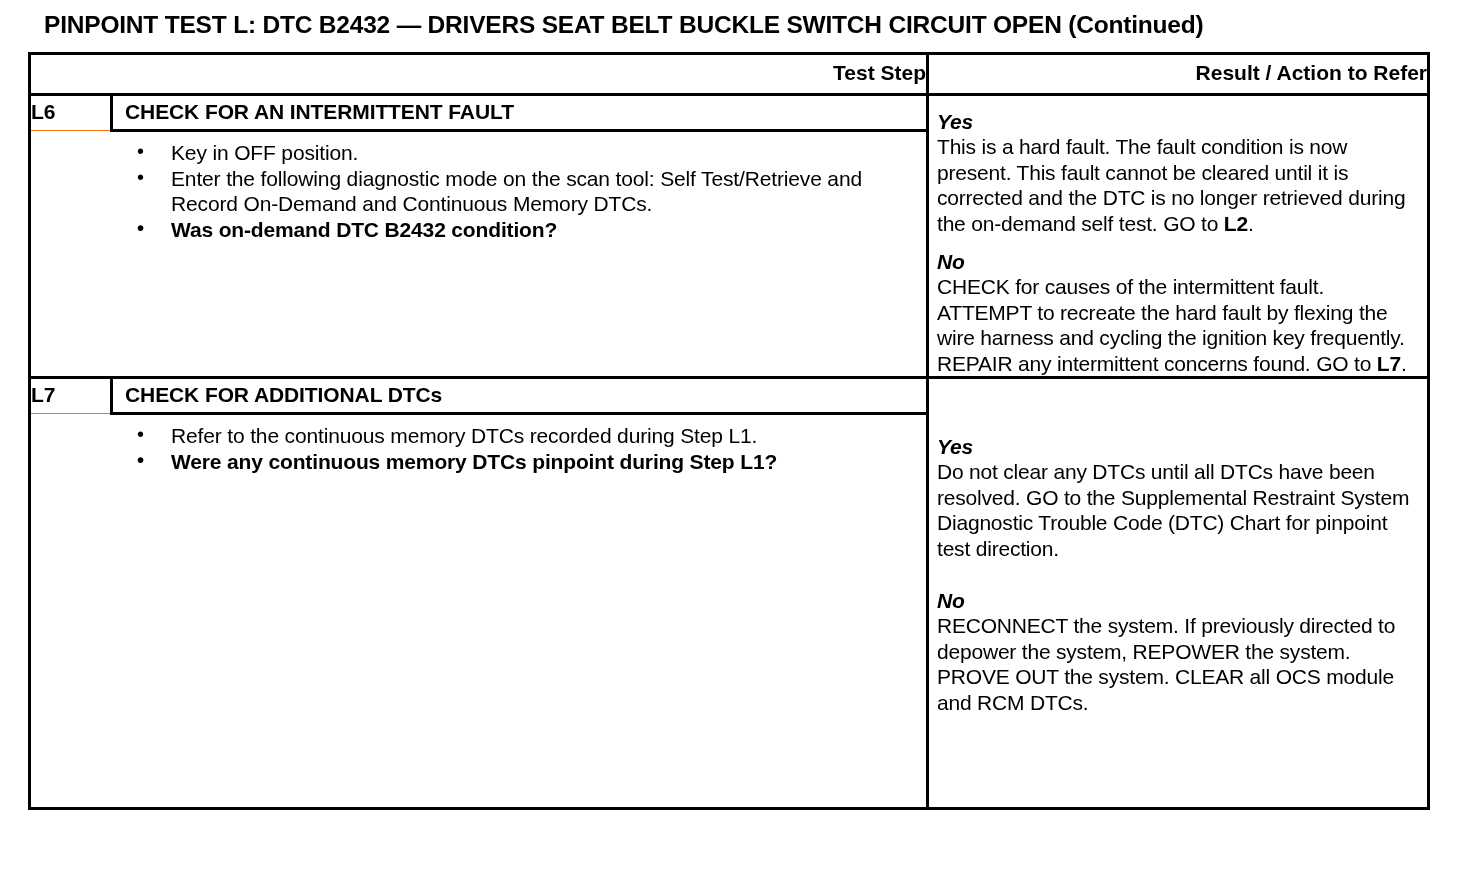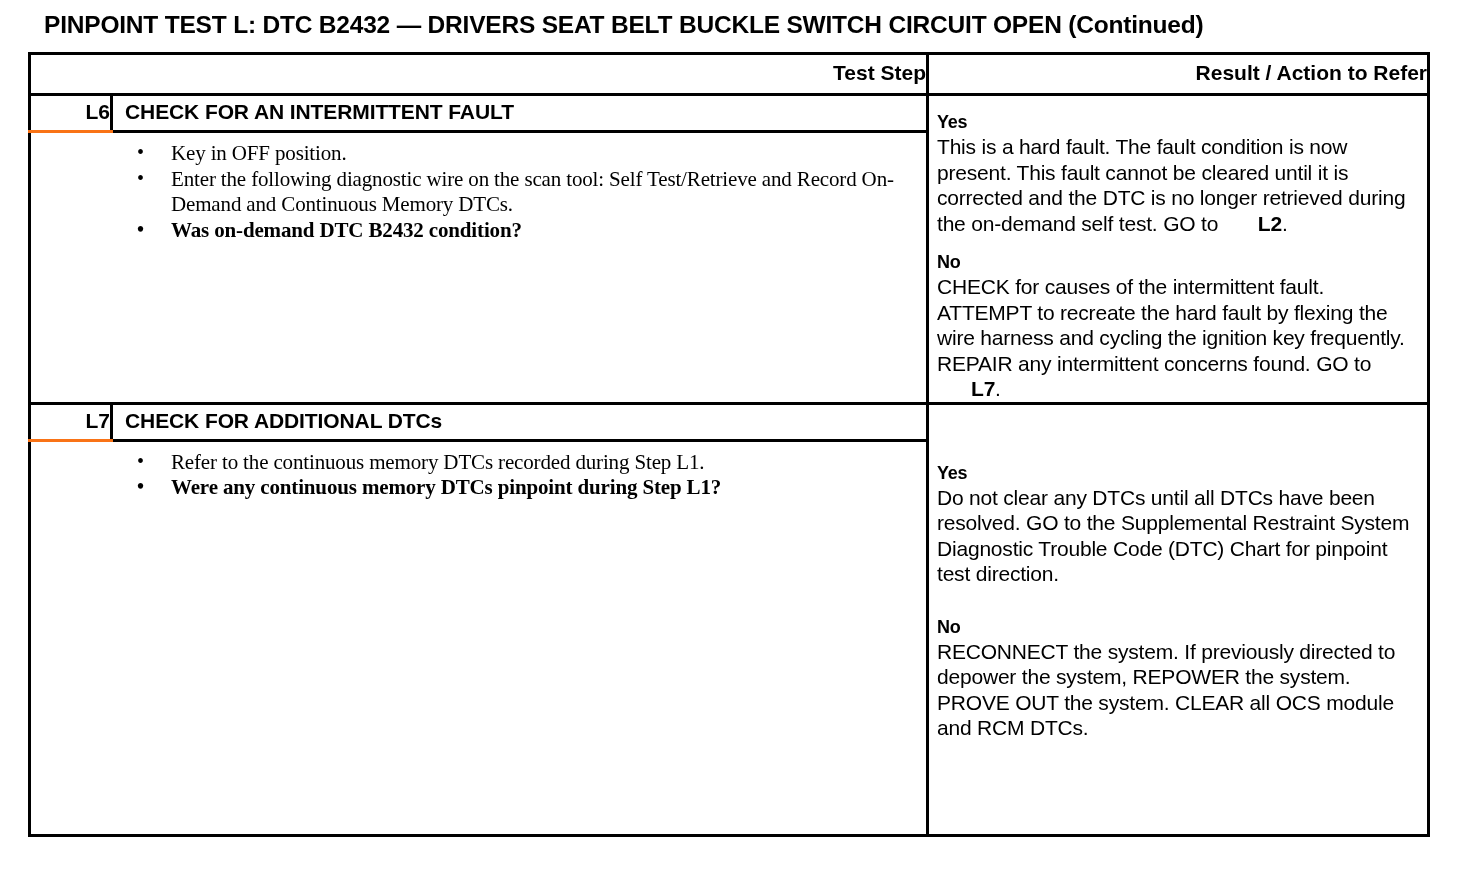--- a/index.html
+++ b/index.html
@@ -59,42 +59,41 @@
     vertical-align: middle;
     height: 28px;
   }
   .hdr-cell.res {
     border-left: 3px solid #000;
   }
 
   
   .stepid-cell {
     border-right: 3px solid #000;
-    border-bottom: 3px solid #f97316;
-    text-align: right;
+    border-bottom: 1px solid #f97316;
+    text-align: left;
     font-size: 21px;
     font-weight: bold;
     vertical-align: middle;
     padding: 3px 0 5px 0;
     height: 26px;
   }
   .steptitle-cell {
     border-bottom: 3px solid #000;
     font-size: 21px;
     font-weight: bold;
     padding: 3px 8px 5px 12px;
     vertical-align: middle;
     letter-spacing: -0.1px;
   }
 
   
   .stepbody-cell {
     vertical-align: top;
     padding: 8px 10px 10px 10px;
-    font-family: Liberation Serif, serif;
   }
 
   
   .result-cell {
     border-left: 3px solid #000;
     vertical-align: top;
     padding: 0 8px 0 8px;
   }
   .result-cell.row-end {
     border-bottom: 3px solid #000;
@@ -125,31 +124,32 @@
     font-size: 20px;
     line-height: 25.5px;
   }
   ul.bullets li.bold {
     font-weight: bold;
   }
 
   
   .ans-block { margin: 0; }
   .ans-label {
-    font-size: 18px;
+    font-size: 21px;
     font-weight: bold;
     line-height: 24px;
     letter-spacing: -0.2px;
+    font-style: italic;
   }
   .ans-text {
     font-size: 21px;
     line-height: 25.5px;
     letter-spacing: -0.2px;
   }
-  .ans-text b { font-weight: bold; margin-left: 34px; }
+  .ans-text b { font-weight: bold; }
 
   
   .res-pad-l6-top { height: 14px; }
   .res-gap-l6     { height: 14px; }
   .res-pad-l7-top { height: 56px; }
   .res-gap-l7     { height: 28px; }
 </style>
 </head>
 <body>
 
@@ -187,21 +187,21 @@
             <div class="ans-label">No</div>
             <div class="ans-text"><span>CHECK for causes of the intermittent fault. ATTEMPT to recreate the hard fault by flexing the wire harness and cycling the ignition key frequently. REPAIR any intermittent concerns found. GO to </span><b>L7</b><span>.</span></div>
           </div>
         </td>
       </tr>
 
       <tr>
         <td class="stepbody-cell row-end" colspan="2">
           <ul class="bullets">
             <li>Key in OFF position.</li>
-            <li>Enter the following diagnostic wire on the scan tool: Self Test/Retrieve and Record On-Demand and Continuous Memory DTCs.</li>
+            <li>Enter the following diagnostic mode on the scan tool: Self Test/Retrieve and Record On-Demand and Continuous Memory DTCs.</li>
             <li class="bold">Was on-demand DTC B2432 condition?</li>
           </ul>
         </td>
       </tr>
 
       <tr>
         <td class="stepid-cell">L7</td>
         <td class="steptitle-cell">CHECK FOR ADDITIONAL DTCs</td>
         <td class="result-cell" rowspan="2">
           <div class="res-pad-l7-top"></div>

